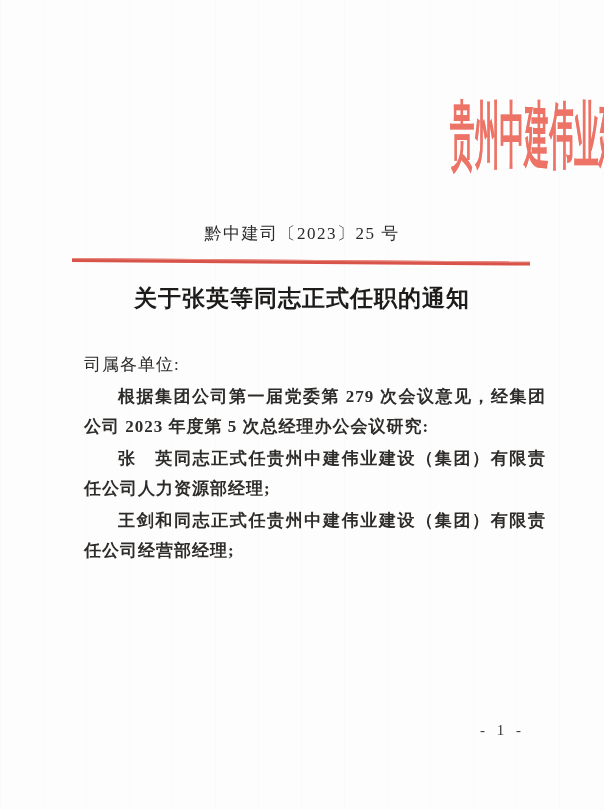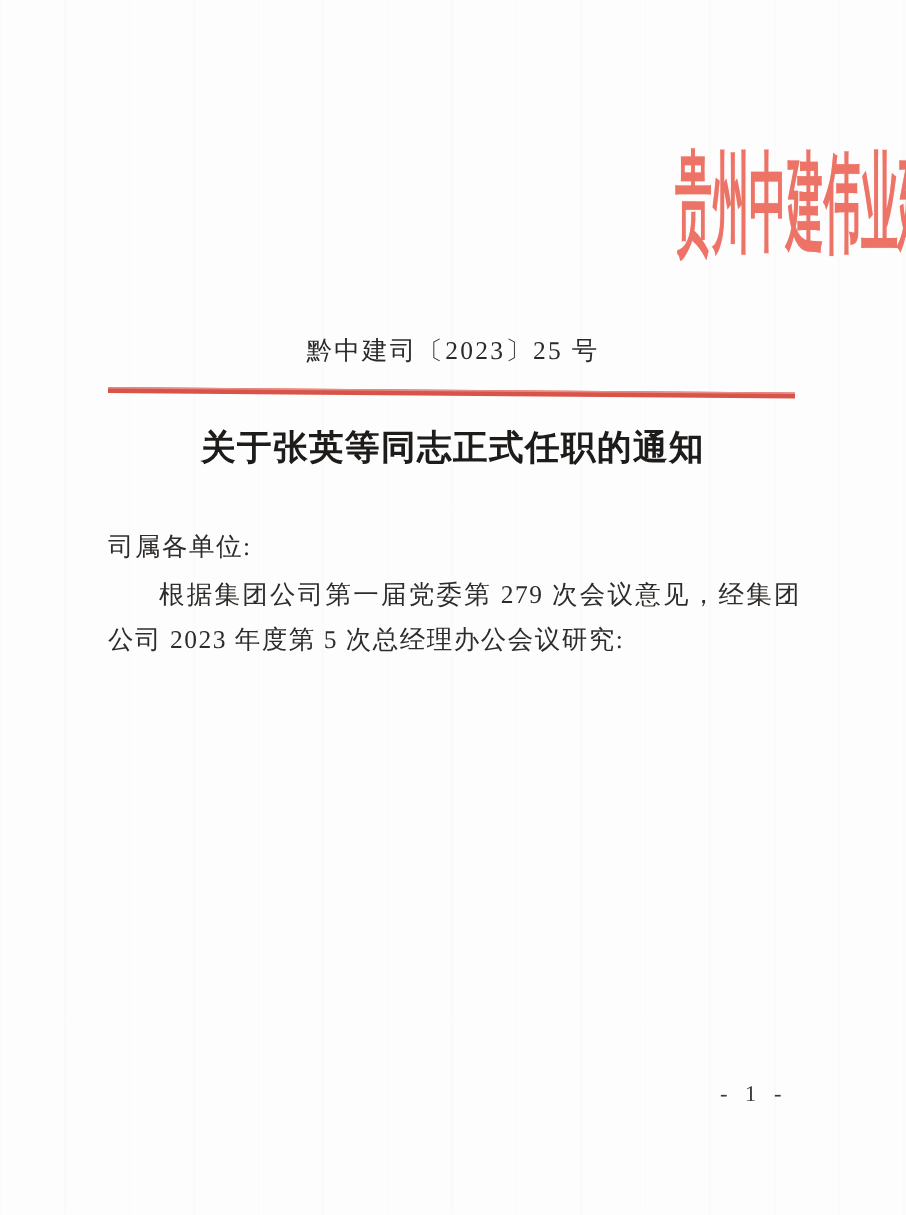--- a/index.html
+++ b/index.html
@@ -84,38 +84,39 @@
     line-height: 34px;
     font-weight: bold;
     letter-spacing: 1px;
     color: #1d1c1b;
   }
 
   
   .body {
     position: absolute;
     top: 350px;
-    left: 72px;
+    left: 84px;
     width: 462px;
     color: #2e2c2a;
     font-size: 17px;
     line-height: 30px;
     letter-spacing: 1px;
   }
   .body p {
     margin: 2px 0 0 0;
     text-align: justify;
     text-justify: inter-character;
   }
   .body p.salutation {
     margin-top: 0;
     text-align: left;
   }
   .body p.indent {
     text-indent: 2em;
+    font-weight: bold;
   }
 
   
   .page-number {
     position: absolute;
     top: 722px;
     left: 480px;
     font-size: 15px;
     letter-spacing: 4px;
     color: #3a3a3a;
@@ -133,17 +134,19 @@
 
   <div class="doc-number">黔中建司〔2023〕25 号</div>
 
   <div class="red-rule"></div>
 
   <h1 class="notice-title">关于张英等同志正式任职的通知</h1>
 
   <div class="body">
     <p class="salutation">司属各单位:</p>
     <p class="para indent">根据集团公司第一届党委第 279 次会议意见，经集团公司 2023 年度第 5 次总经理办公会议研究:</p>
+    <p class="para indent">张　英同志正式任贵州中建伟业建设（集团）有限责任公司人力资源部经理;</p>
+    <p class="para indent">王剑和同志正式任贵州中建伟业建设（集团）有限责任公司经营部经理;</p>
   </div>
 
   <div class="page-number">- 1 -</div>
 
 </div>
 
 </body></html>

